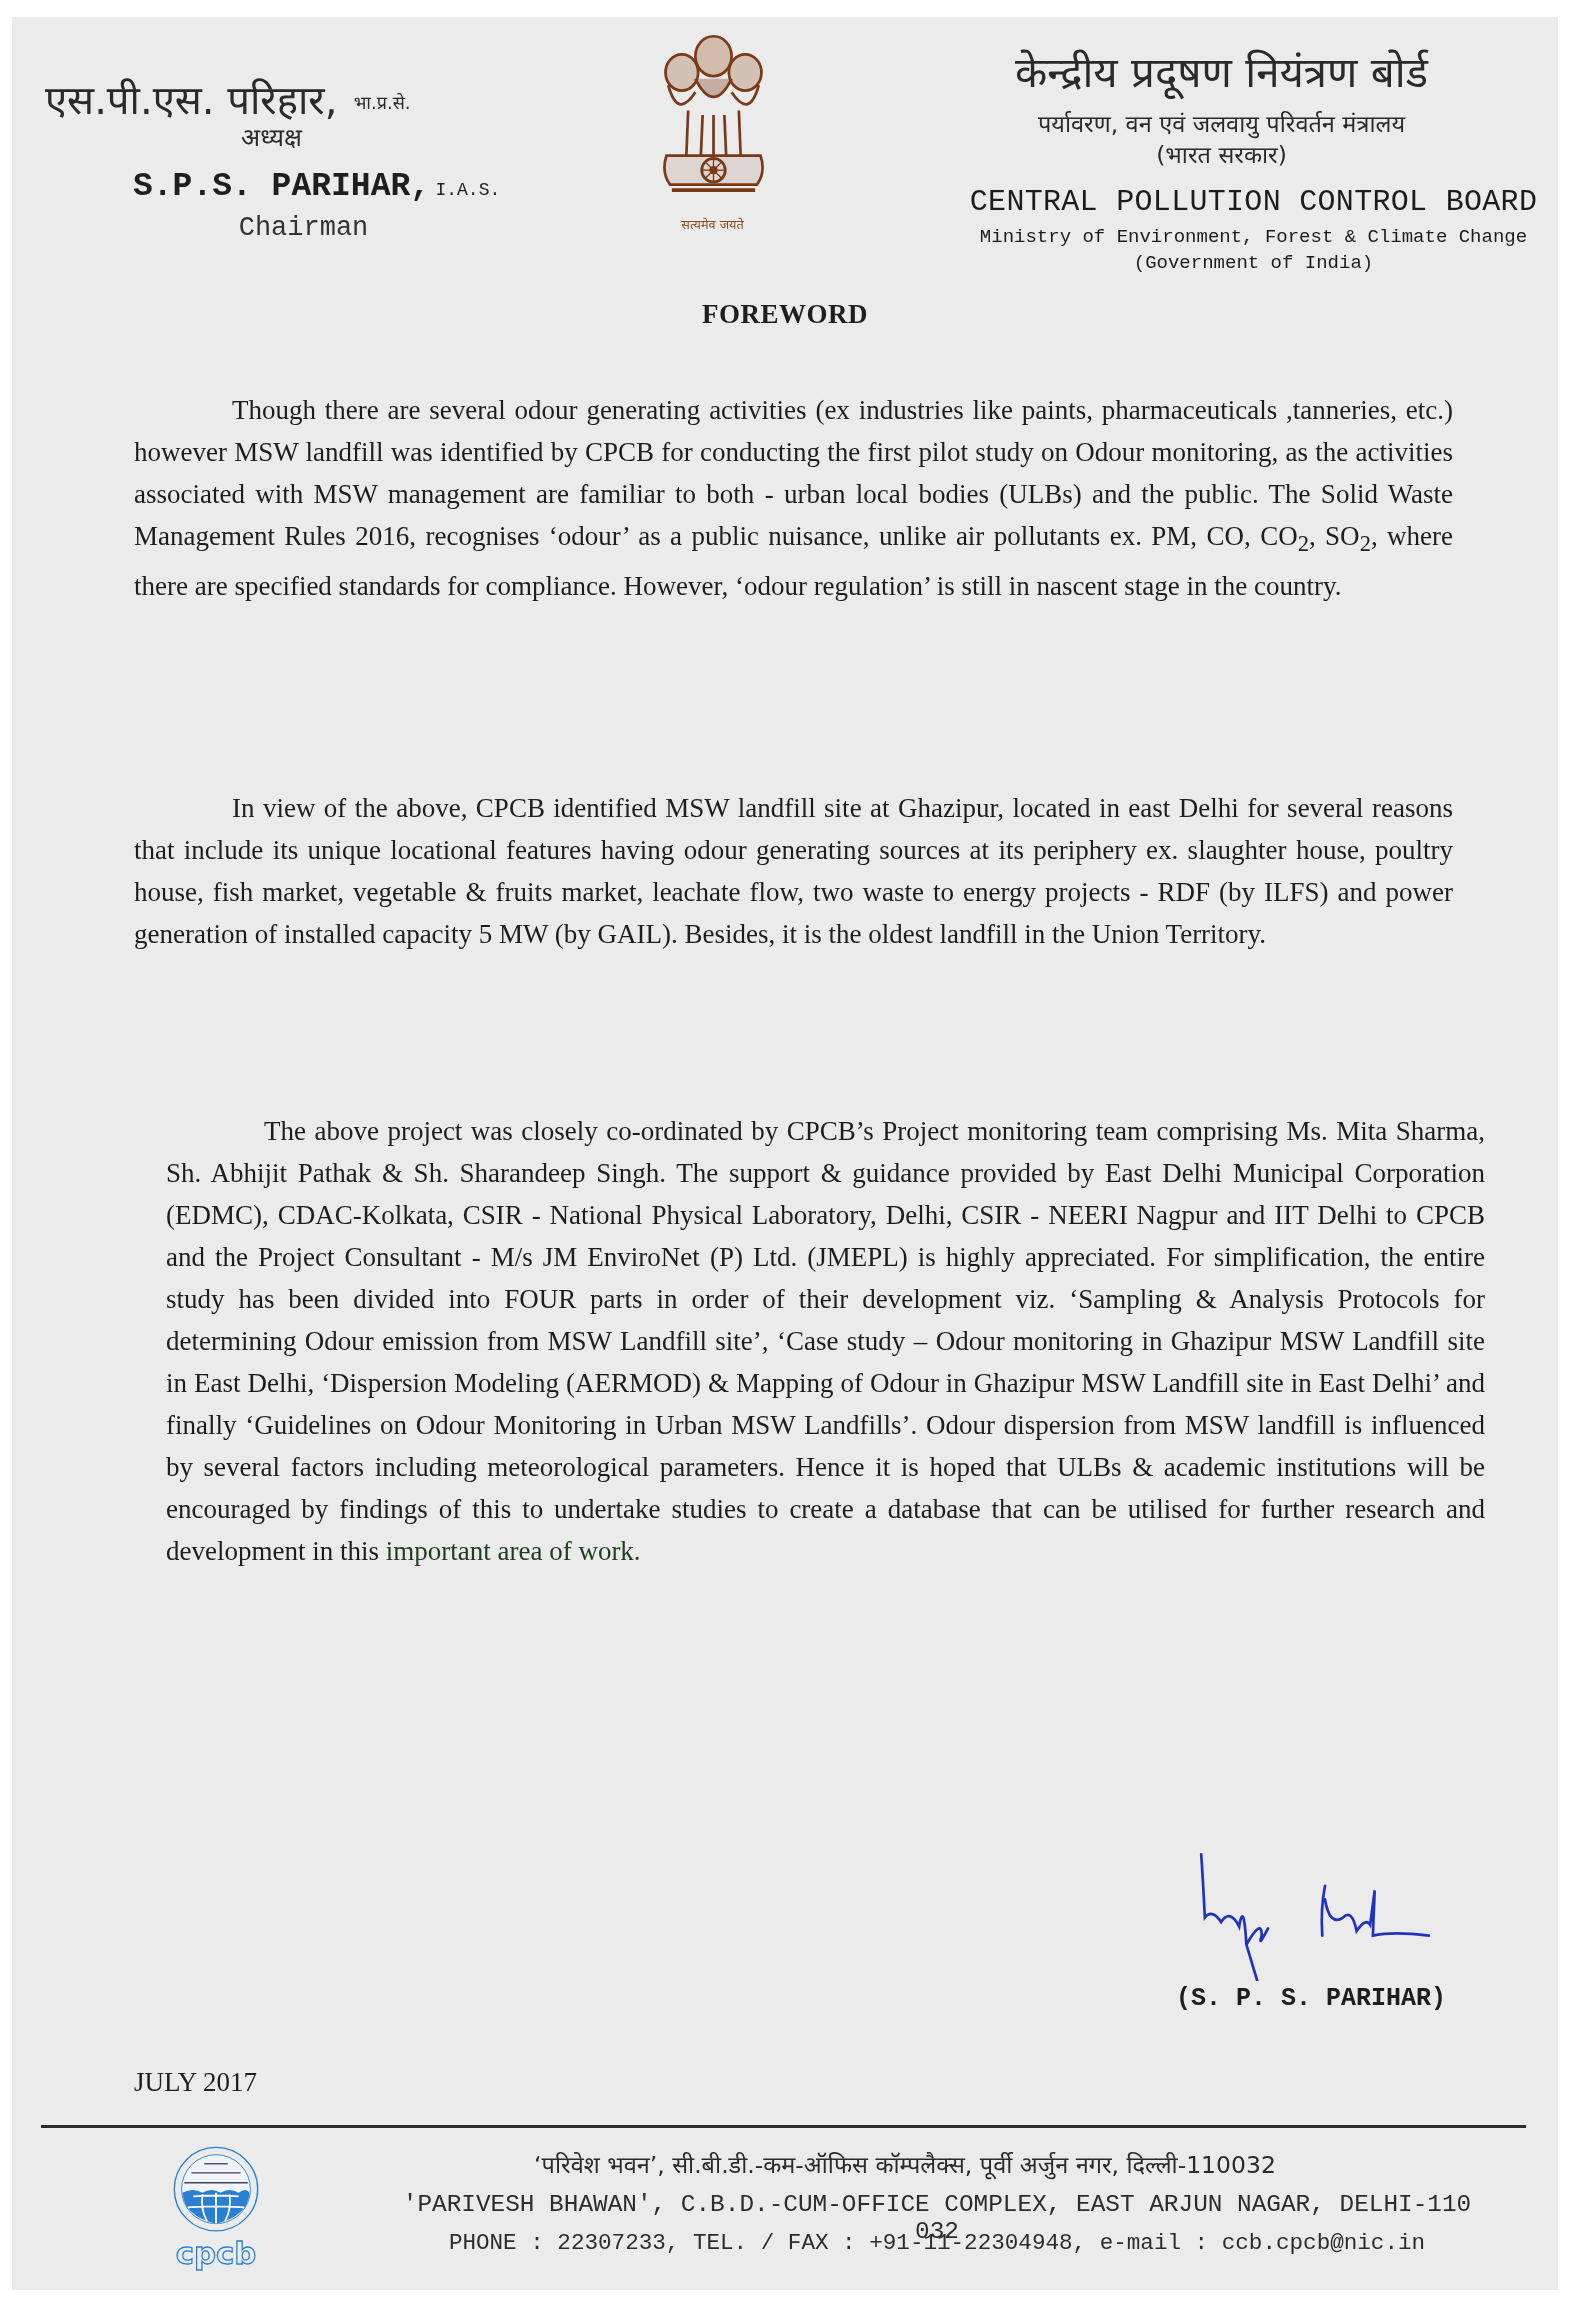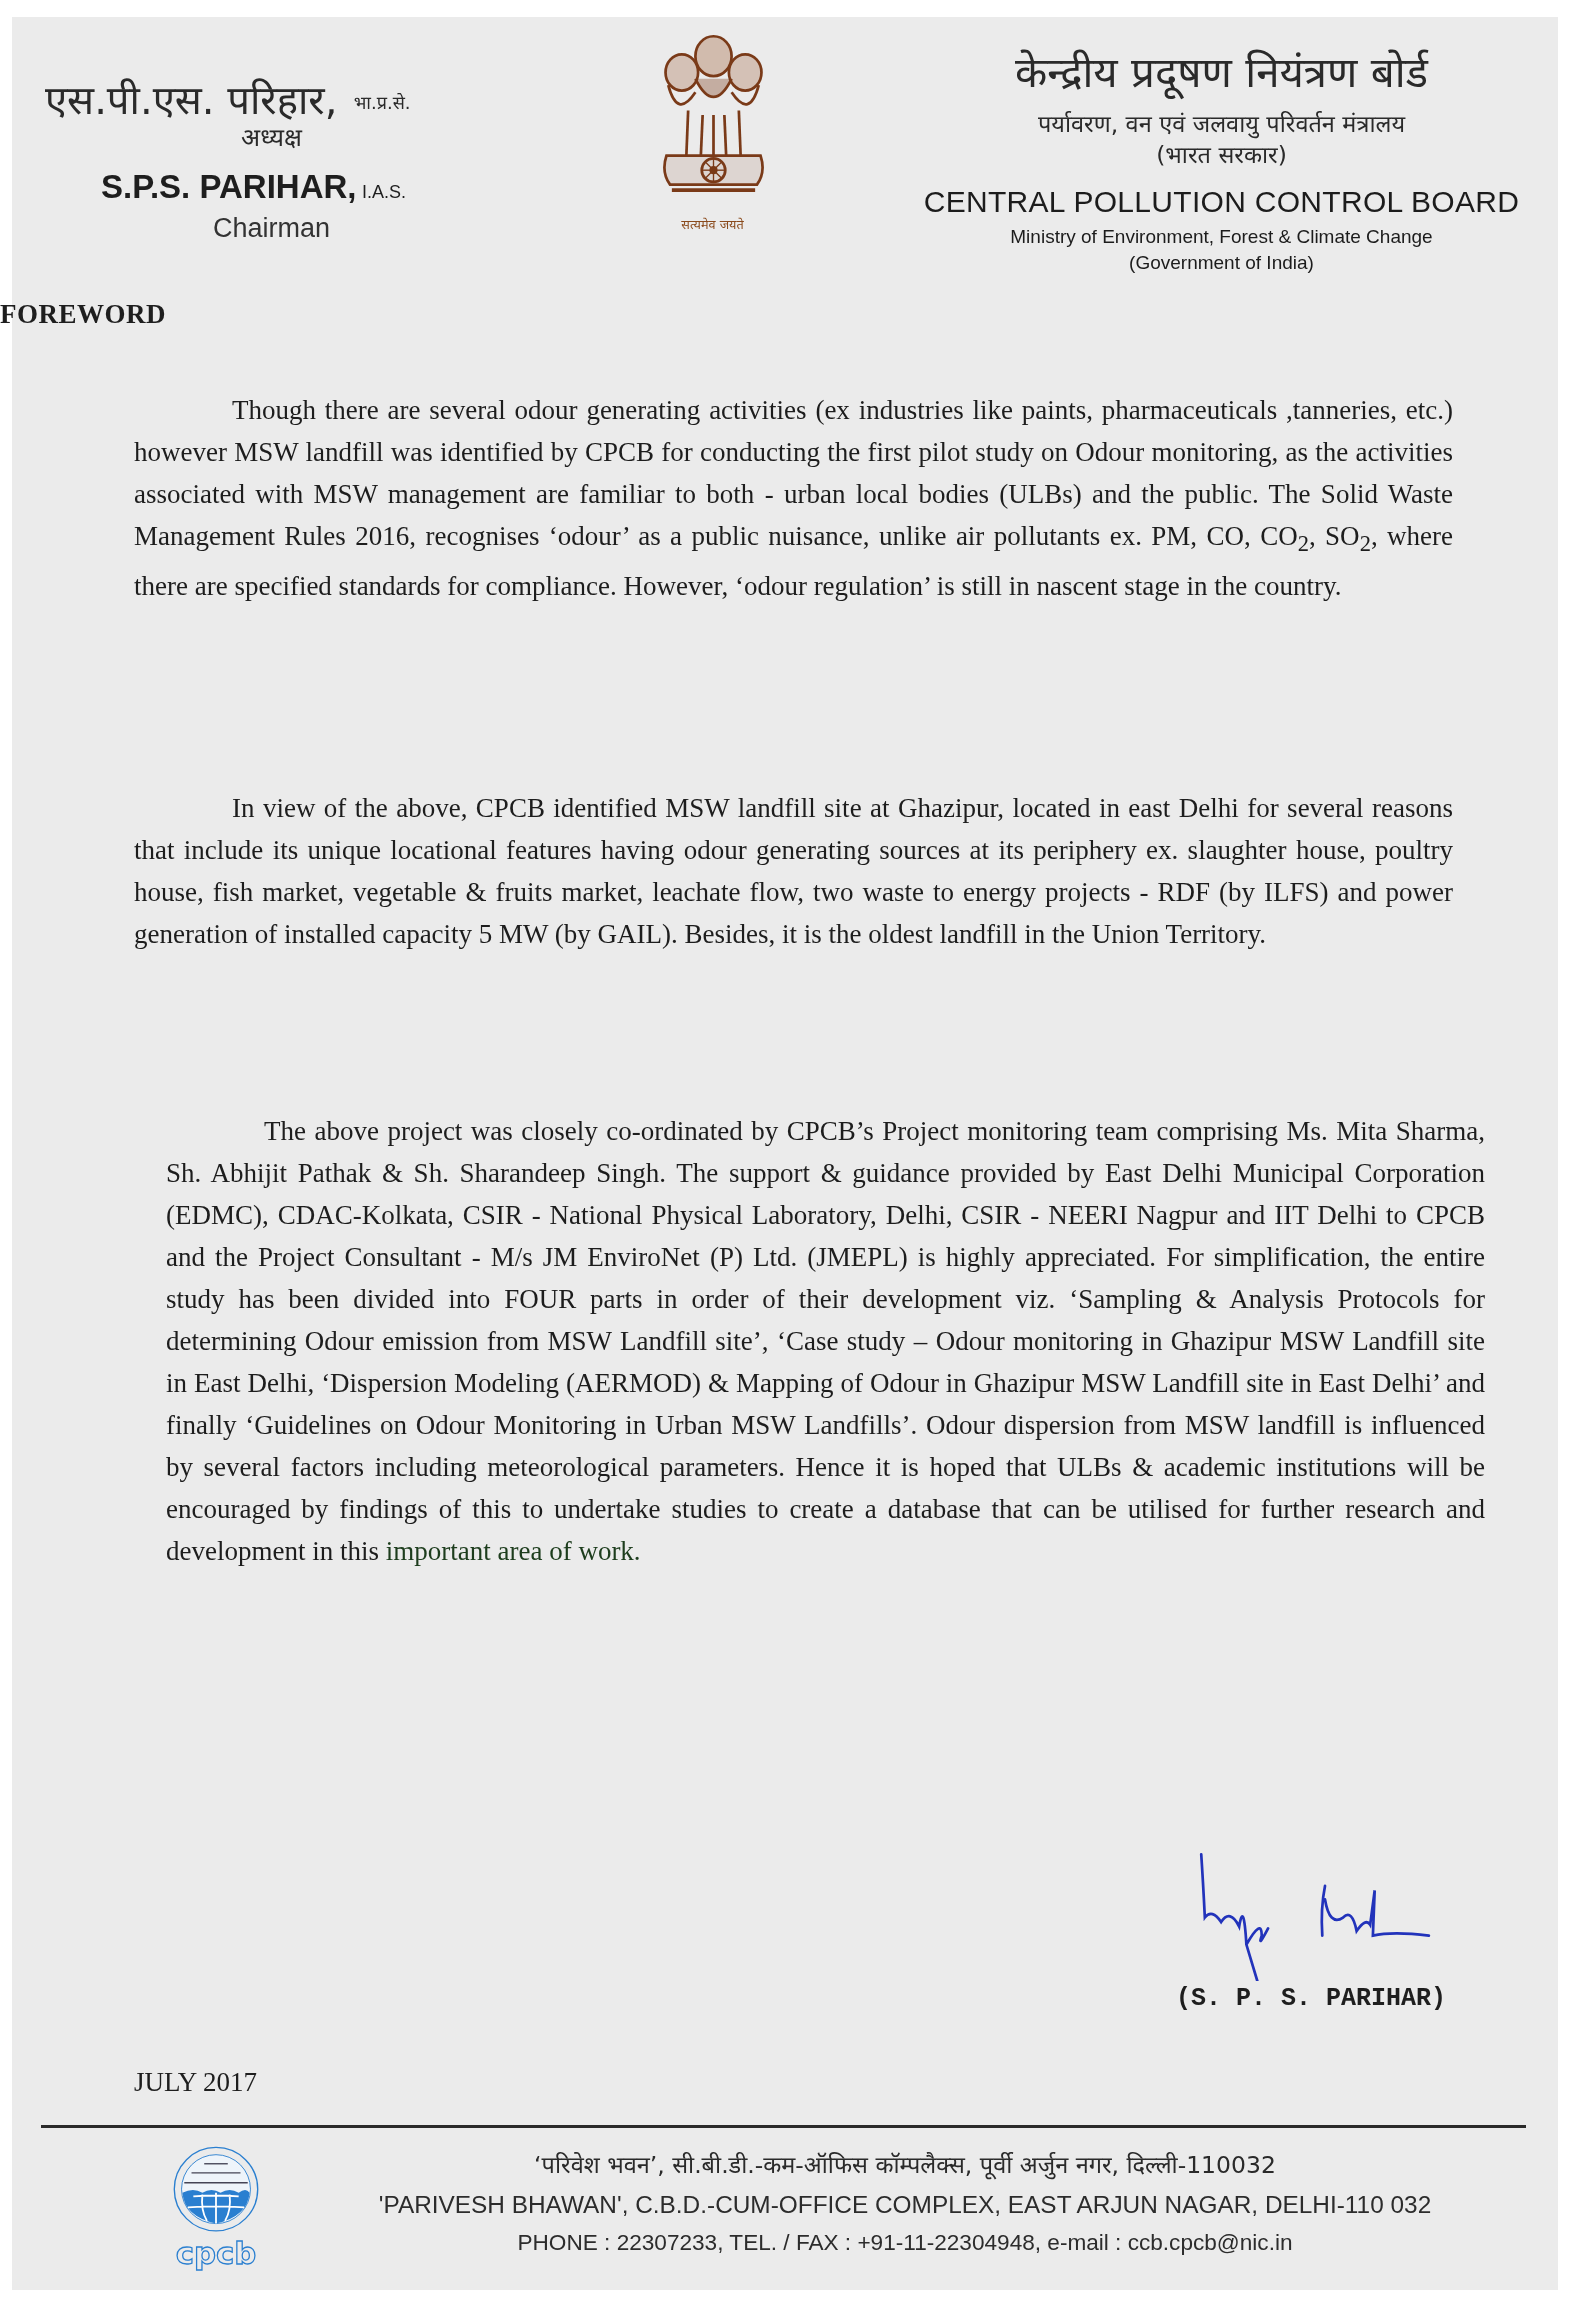--- a/index.html
+++ b/index.html
@@ -1,19 +1,19 @@
 <!DOCTYPE html>
 <html style="font-size:14.5px"><head>
 <meta charset="utf-8">
 <style>
   html, body { margin:0; padding:0; }
   body { width:1570px; height:2316px; background:#ffffff; position:relative; overflow:hidden; }
   .page { position:absolute; left:11.8px; top:17px; width:1546px; height:2273px; background:#ebebeb; }
   .abs { position:absolute; }
-  .sans { font-family:Liberation Sans, sans-serif; }
+  .sans { font-family:Liberation Mono, monospace;margin-left:32px; }
   .hindi { font-family:"DejaVu Sans", sans-serif; color:#2a2a2a; }
 
   
   #hl-hindi-name { left:45px; top:71px; font-size:40px; white-space:nowrap; }
   #hl-hindi-name .suffix { font-size:18px; margin-left:16.3px; vertical-align:5.4px; }
   #hl-hindi-title { left:0; width:543px; top:119px; text-align:center; font-size:25px; }
   #hl-en-name { left:101px; top:168px; font-size:33px; font-weight:bold; color:#1e1e1e; white-space:nowrap; }
   #hl-en-name .suffix { font-size:18px; font-weight:normal; margin-left:5.4px; }
   #hl-en-title { left:0; width:543px; top:213px; text-align:center; font-size:27px; color:#333; }
 
@@ -23,21 +23,21 @@
 
   
   #hr-hindi-board { left:905px; width:633px; top:42px; text-align:center; font-size:42px; }
   #hr-hindi-ministry { left:905px; width:633px; top:107px; text-align:center; font-size:23.5px; }
   #hr-hindi-gov { left:905px; width:633px; top:138px; text-align:center; font-size:23.5px; }
   #hr-en-board { left:905px; width:633px; top:185px; text-align:center; font-size:30px; color:#1c1c1c; letter-spacing:0.3px; }
   #hr-en-ministry { left:905px; width:633px; top:226px; text-align:center; font-size:19px; color:#1c1c1c; }
   #hr-en-gov { left:905px; width:633px; top:252px; text-align:center; font-size:19px; color:#1c1c1c; }
 
   
-  #foreword-title { left:0; width:1570px; top:299px; font-size:27px; font-weight:bold; color:#1e1e1e; font-family:"Liberation Serif", "DejaVu Serif", serif; letter-spacing:0.5px; }
+  #foreword-title { left:0; width:1570px; text-align:center; top:299px; font-size:27px; font-weight:bold; color:#1e1e1e; font-family:"Liberation Serif", "DejaVu Serif", serif; letter-spacing:0.5px; }
 
   
   .para { position:absolute; left:134px; width:1319px; font-family:"Liberation Serif", "DejaVu Serif", serif; font-size:27px; line-height:42px; color:#1d1d1d; text-align:justify; text-indent:98px; margin:0; }
   #para-1 { top:389px; }
   #para-2 { top:787px; }
   #para-3 { top:1110px;margin-left:32px; }
   .green { color:#1d3d1d; }
 
   
   #signature { left:1194px; top:1845px; width:262px; height:136px; }

